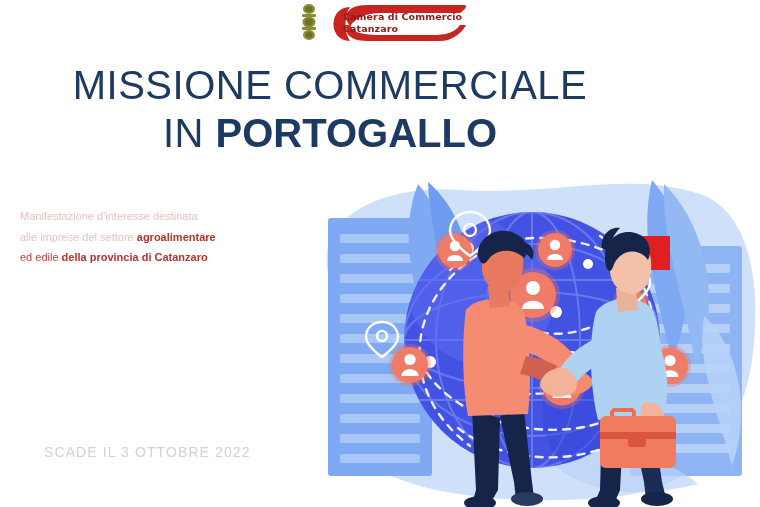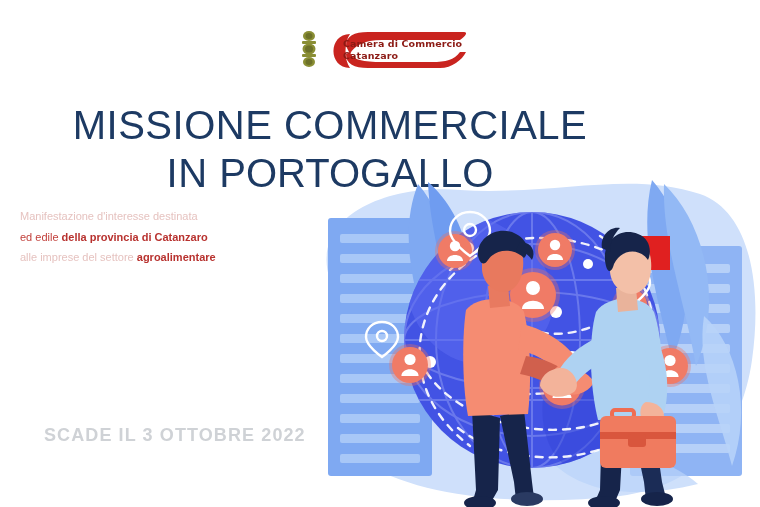--- a/index.html
+++ b/index.html
@@ -14,21 +14,21 @@
   .poster{
     position:absolute;inset:0;
     width:760px;height:507px;
     background:#ffffff;
     overflow:hidden;
   }
 
   
   .logo-block{
     position:absolute;
-    left:298px;top:28px;
+    left:298px;top:1px;
     width:170px;height:44px;
   }
   .logo-crest{
     position:absolute;left:0;top:2px;width:22px;height:38px;
   }
   .logo-swoosh{
     position:absolute;left:22px;top:2px;width:148px;height:40px;
   }
   .logo-text{
     position:absolute;left:45px;top:10px;
@@ -40,46 +40,45 @@
     white-space:pre-line;
   }
 
   
   .title-wrap{
     position:absolute;left:0;top:62px;width:660px;
     text-align:center;
     color:#1d3a63;
     font-family:"Liberation Sans", sans-serif;
     letter-spacing:.5px;
-    margin-top:40px;
   }
   .title-l1{
     font-size:40px;line-height:46px;font-weight:400;
   }
   .title-l2{
     font-size:40px;line-height:46px;font-weight:400;margin-top:2px;
   }
-  .title-l2 b{font-weight:400;letter-spacing:0px;text-align:center;}
+  .title-l2 b{font-weight:700;letter-spacing:0px;text-align:center;}
 
   
   .body-copy{
     position:absolute;left:20px;top:206px;width:310px;
     font-size:11px;line-height:20.5px;
     color:#e6c3c0;
     font-family:"Liberation Sans", sans-serif;
   }
   .body-copy .b{font-weight:700;color:#b8322f;}
   .body-copy .r{font-weight:400;color:#c2413c;}
   .body-copy .ln{display:block;white-space:nowrap;}
 
   
   .deadline{
-    position:absolute;left:44px;top:425px;
-    font-size:18px;letter-spacing:1.1px;
-    font-weight:700;
+    position:absolute;left:44px;top:444px;
+    font-size:14px;letter-spacing:1.1px;
+    font-weight:400;
     color:#cfd2d6;
     font-family:"Liberation Sans", sans-serif;
   }
 
   
   .illus{
     position:absolute;left:300px;top:160px;width:460px;height:347px;
   }
   .illus svg{display:block;width:460px;height:347px;}
 </style>
@@ -108,22 +107,22 @@
 Catanzaro</div>
   </div>
 
   <div class="title-wrap">
     <div class="title-l1">MISSIONE COMMERCIALE</div>
     <div class="title-l2"><span>IN </span><b>PORTOGALLO</b></div>
   </div>
 
   <div class="body-copy">
     <span class="ln">Manifestazione d'interesse destinata</span>
+    <span class="ln"><span>alle imprese del settore </span><span class="b">agroalimentare</span></span>
     <span class="ln"><span class="r">ed edile </span><span class="b">della provincia di Catanzaro</span></span>
-    <span class="ln"><span>alle imprese del settore </span><span class="b">agroalimentare</span></span>
   </div>
 
   <div class="deadline">SCADE IL 3 OTTOBRE 2022</div>
 
   <div class="illus">
     <svg viewBox="0 0 460 347" xmlns="http://www.w3.org/2000/svg">
       <defs>
         <clipPath id="globeClip">
             <circle cx="232" cy="180" r="128"></circle>
           </clipPath>

